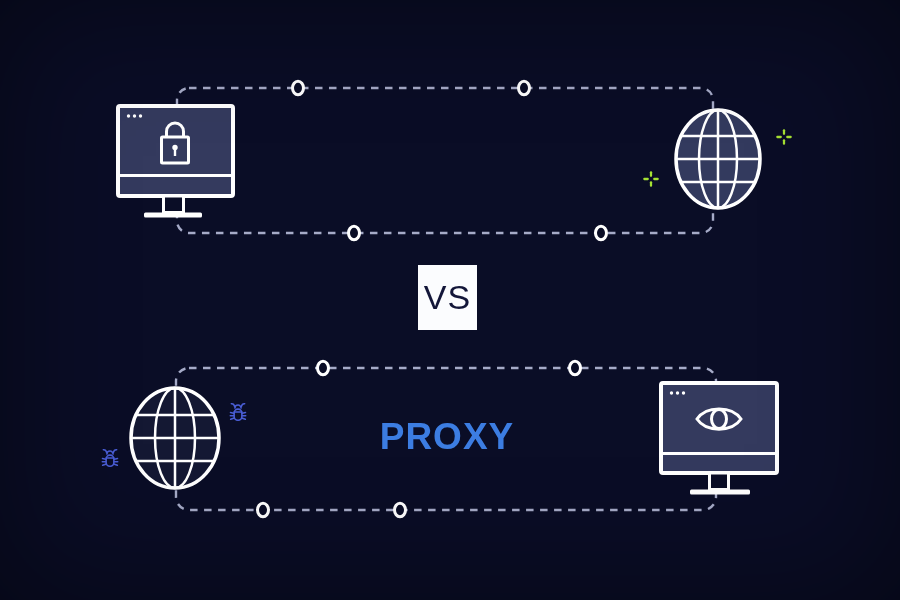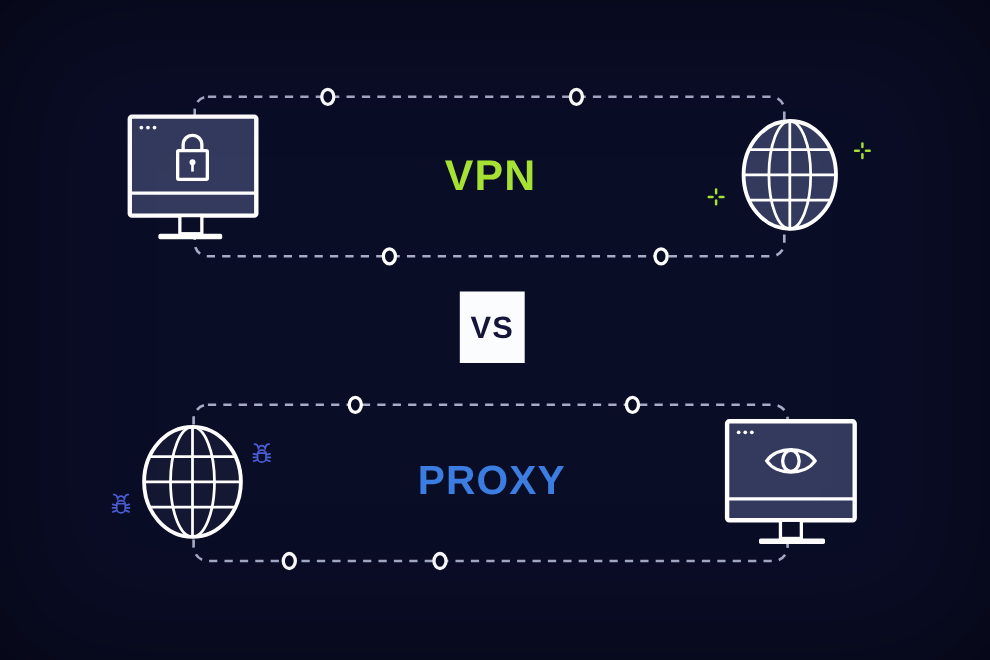--- a/index.html
+++ b/index.html
@@ -47,21 +47,21 @@
   .label{
     position:absolute;text-align:center;line-height:1;
     font-weight:700;letter-spacing:1px;user-select:none;
   }
   .label-vpn{left:346px;top:141px;width:200px;font-size:39px;color:var(--vpn-green);}
   .label-proxy{left:347px;top:418px;width:200px;font-size:37px;color:var(--proxy-blue);text-align:center;}
   .vs-badge{
     position:absolute;left:418px;top:265px;width:59px;height:65px;
     background:var(--vs-box-bg);color:var(--vs-text);
     display:flex;align-items:center;justify-content:center;
-    font-weight:700;font-size:28px;letter-spacing:1px;
+    font-weight:400;font-size:34px;letter-spacing:1px;
   }
 </style>
 </head>
 <body>
 
 <div class="stage">
 
   <svg width="900" height="600" viewBox="0 0 900 600">
     <defs>
       <symbol id="bug" viewBox="0 0 24 26">
@@ -156,17 +156,16 @@
       <ellipse class="node" cx="524" cy="88" rx="5.5" ry="6.8"></ellipse>
       <ellipse class="node" cx="354" cy="233" rx="5.5" ry="6.8"></ellipse>
       <ellipse class="node" cx="601" cy="233" rx="5.5" ry="6.8"></ellipse>
       <ellipse class="node" cx="323" cy="368" rx="5.5" ry="6.8"></ellipse>
       <ellipse class="node" cx="575" cy="368" rx="5.5" ry="6.8"></ellipse>
       <ellipse class="node" cx="263" cy="510" rx="5.5" ry="6.8"></ellipse>
       <ellipse class="node" cx="400" cy="510" rx="5.5" ry="6.8"></ellipse>
     </g>
   </svg>
 
-  <div class="label label-vpn">VPN</div>
   <div class="vs-badge">VS</div>
   <div class="label label-proxy">PROXY</div>
 
 </div>
 
 </body></html>

